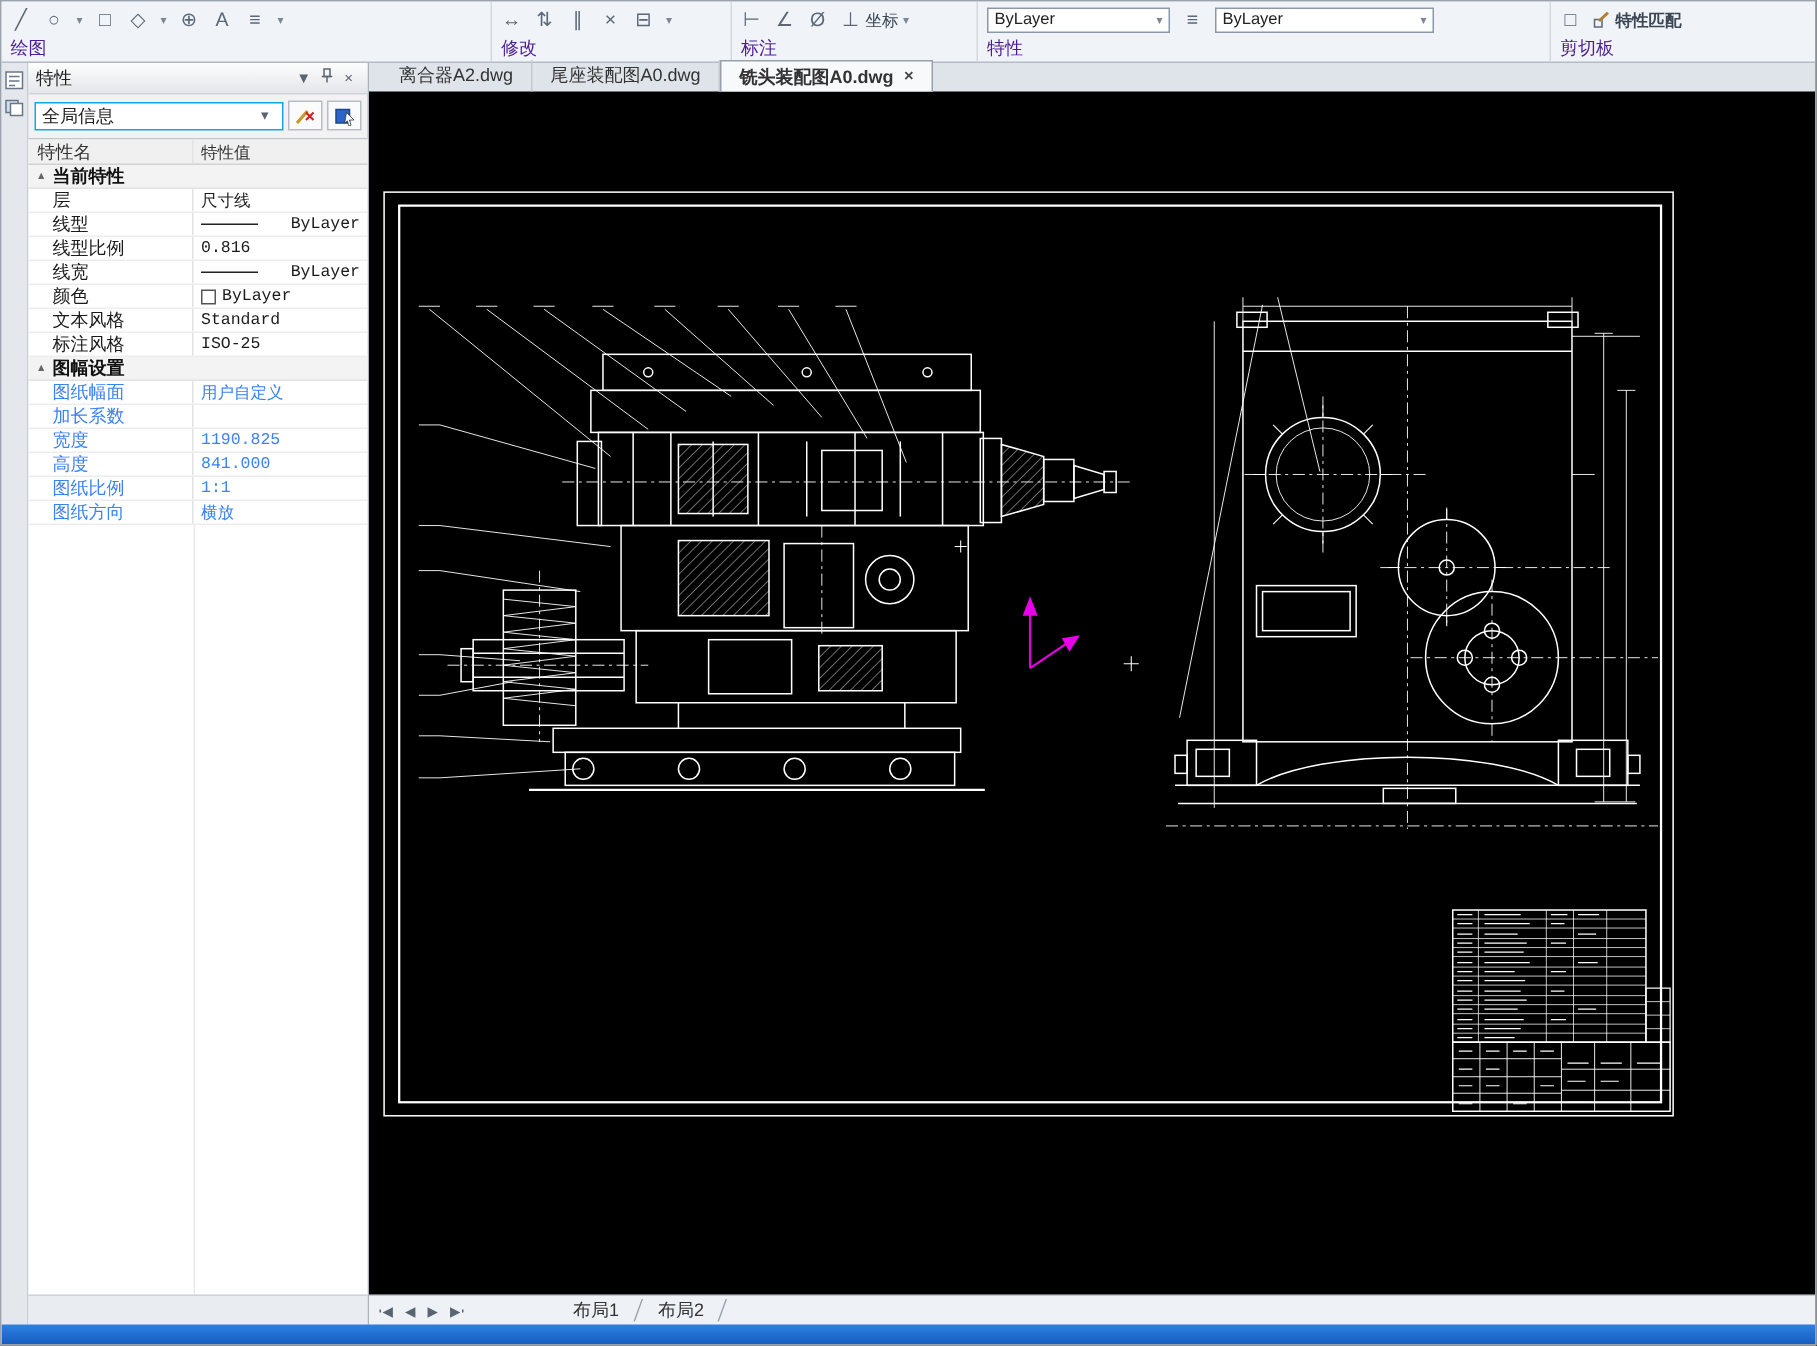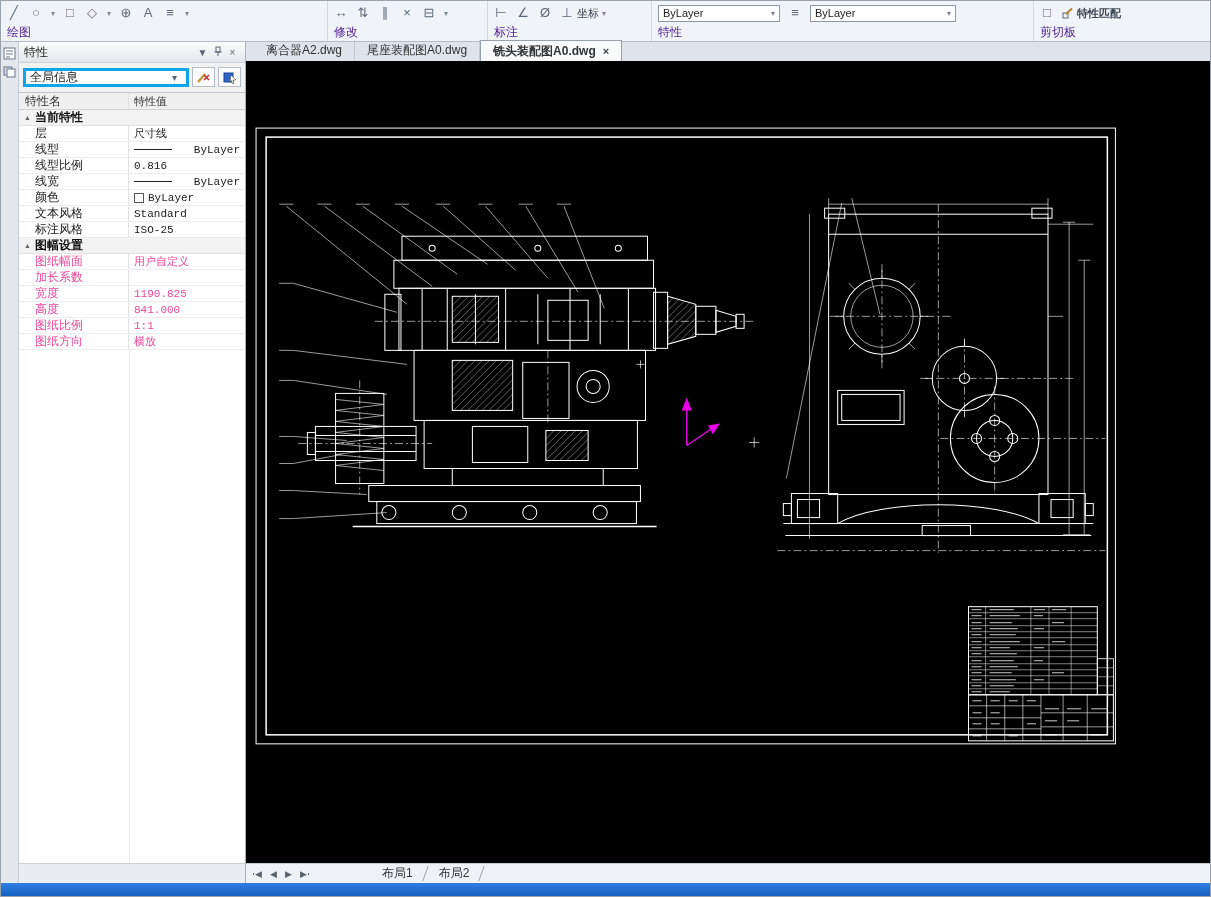--- a/index.html
+++ b/index.html
@@ -24,33 +24,33 @@
   .main { flex:1; display:flex; min-height:0; }
   .side-strip { width:18px; background:#e4e8ed; border-right:1px solid #c6ccd3; padding-top:5px; display:flex; flex-direction:column; gap:5px; align-items:center; flex:0 0 auto; }
   .strip-icon { width:13px; height:13px; }
 
   
   .palette { width:227px; background:#f2f2f2; border-right:1px solid #aab2bb; display:flex; flex-direction:column; flex:0 0 auto; }
   .palette-header { height:21px; display:flex; align-items:center; padding:0 5px; background:linear-gradient(#fdfdfd,#e3e6ea); border-bottom:1px solid #cfd3d9; font-size:12px; color:#222; }
   .palette-header .sp { flex:1; }
   .hicon { width:15px; text-align:center; color:#5a6470; font-size:10px; cursor:default; }
   .palette-toolbar { padding:4px 4px 5px; display:flex; gap:3px; align-items:center; }
-  .scope-combo { flex:1; height:19px; background:#fff; border:3px solid #0ea5e9; display:flex; align-items:center; justify-content:space-between; font-size:12px; padding:0 4px; color:#222; }
+  .scope-combo { flex:1; height:19px; background:#fff; border:1px solid #0ea5e9; display:flex; align-items:center; justify-content:space-between; font-size:12px; padding:0 4px; color:#222; }
   .tool-btn { width:23px; height:20px; background:#fbfbfb; border:1px solid #b6bcc4; display:flex; align-items:center; justify-content:center; }
 
   .prop-table { background:#fff; border-top:1px solid #c2c6cc; font-size:12px; }
   .prop-head { display:flex; height:17px; background:#f0f0f0; border-bottom:1px solid #d2d2d2; color:#333; align-items:center; }
   .prop-head .cell-name { font-weight:normal; }
   .prop-row { display:flex; height:16px; border-bottom:1px solid #ededed; align-items:center; color:#1a1a1a; }
   .cell-name { width:110px; padding-left:16px; border-right:1px solid #e2e2e2; height:100%; display:flex; align-items:center; overflow:hidden; white-space:nowrap; }
   .cell-val { flex:1; padding:0 5px; height:100%; display:flex; align-items:center; gap:4px; overflow:hidden; white-space:nowrap; font-family:"Liberation Mono","DejaVu Sans Mono",monospace; font-size:11px; }
   .val-split { justify-content:space-between; }
   .section-row { height:16px; background:#f3f3f3; font-weight:bold; display:flex; align-items:center; gap:4px; padding-left:5px; border-bottom:1px solid #e2e2e2; font-size:12px; color:#111; }
   .tri { font-size:7px; color:#666; }
-  .muted .cell-name, .muted .cell-val { color:#ec4899; }
+  .muted .cell-name, .muted .cell-val { color:#3b82f6; }
   .line-sample { width:38px; height:1px; background:#222; display:inline-block; }
   .swatch { width:10px; height:10px; border:1px solid #555; background:#fff; display:inline-block; }
   .palette-fill { flex:1; background:#fff; background-image:linear-gradient(#ececec,#ececec); background-size:1px 100%; background-position:110px 0; background-repeat:no-repeat; border-top:0; }
   .palette-bottom { height:20px; background:#e9edf2; border-top:1px solid #cfd3d9; }
 
   
   .doc-area { flex:1; display:flex; flex-direction:column; min-width:0; }
   .doc-tabs { height:22px; background:#dfe4ea; display:flex; align-items:flex-end; padding-left:8px; border-bottom:3px solid #000000; flex:0 0 auto; }
   .dtab { height:21px; padding:0 12px; font-size:12px; display:flex; align-items:center; gap:7px; color:#333; border-right:1px solid #c4cad2; cursor:default; }
   .dtab.active { background:#f8f9fb; border:1px solid #97a1ad; border-bottom:none; font-weight:bold;margin-top:48px; }

